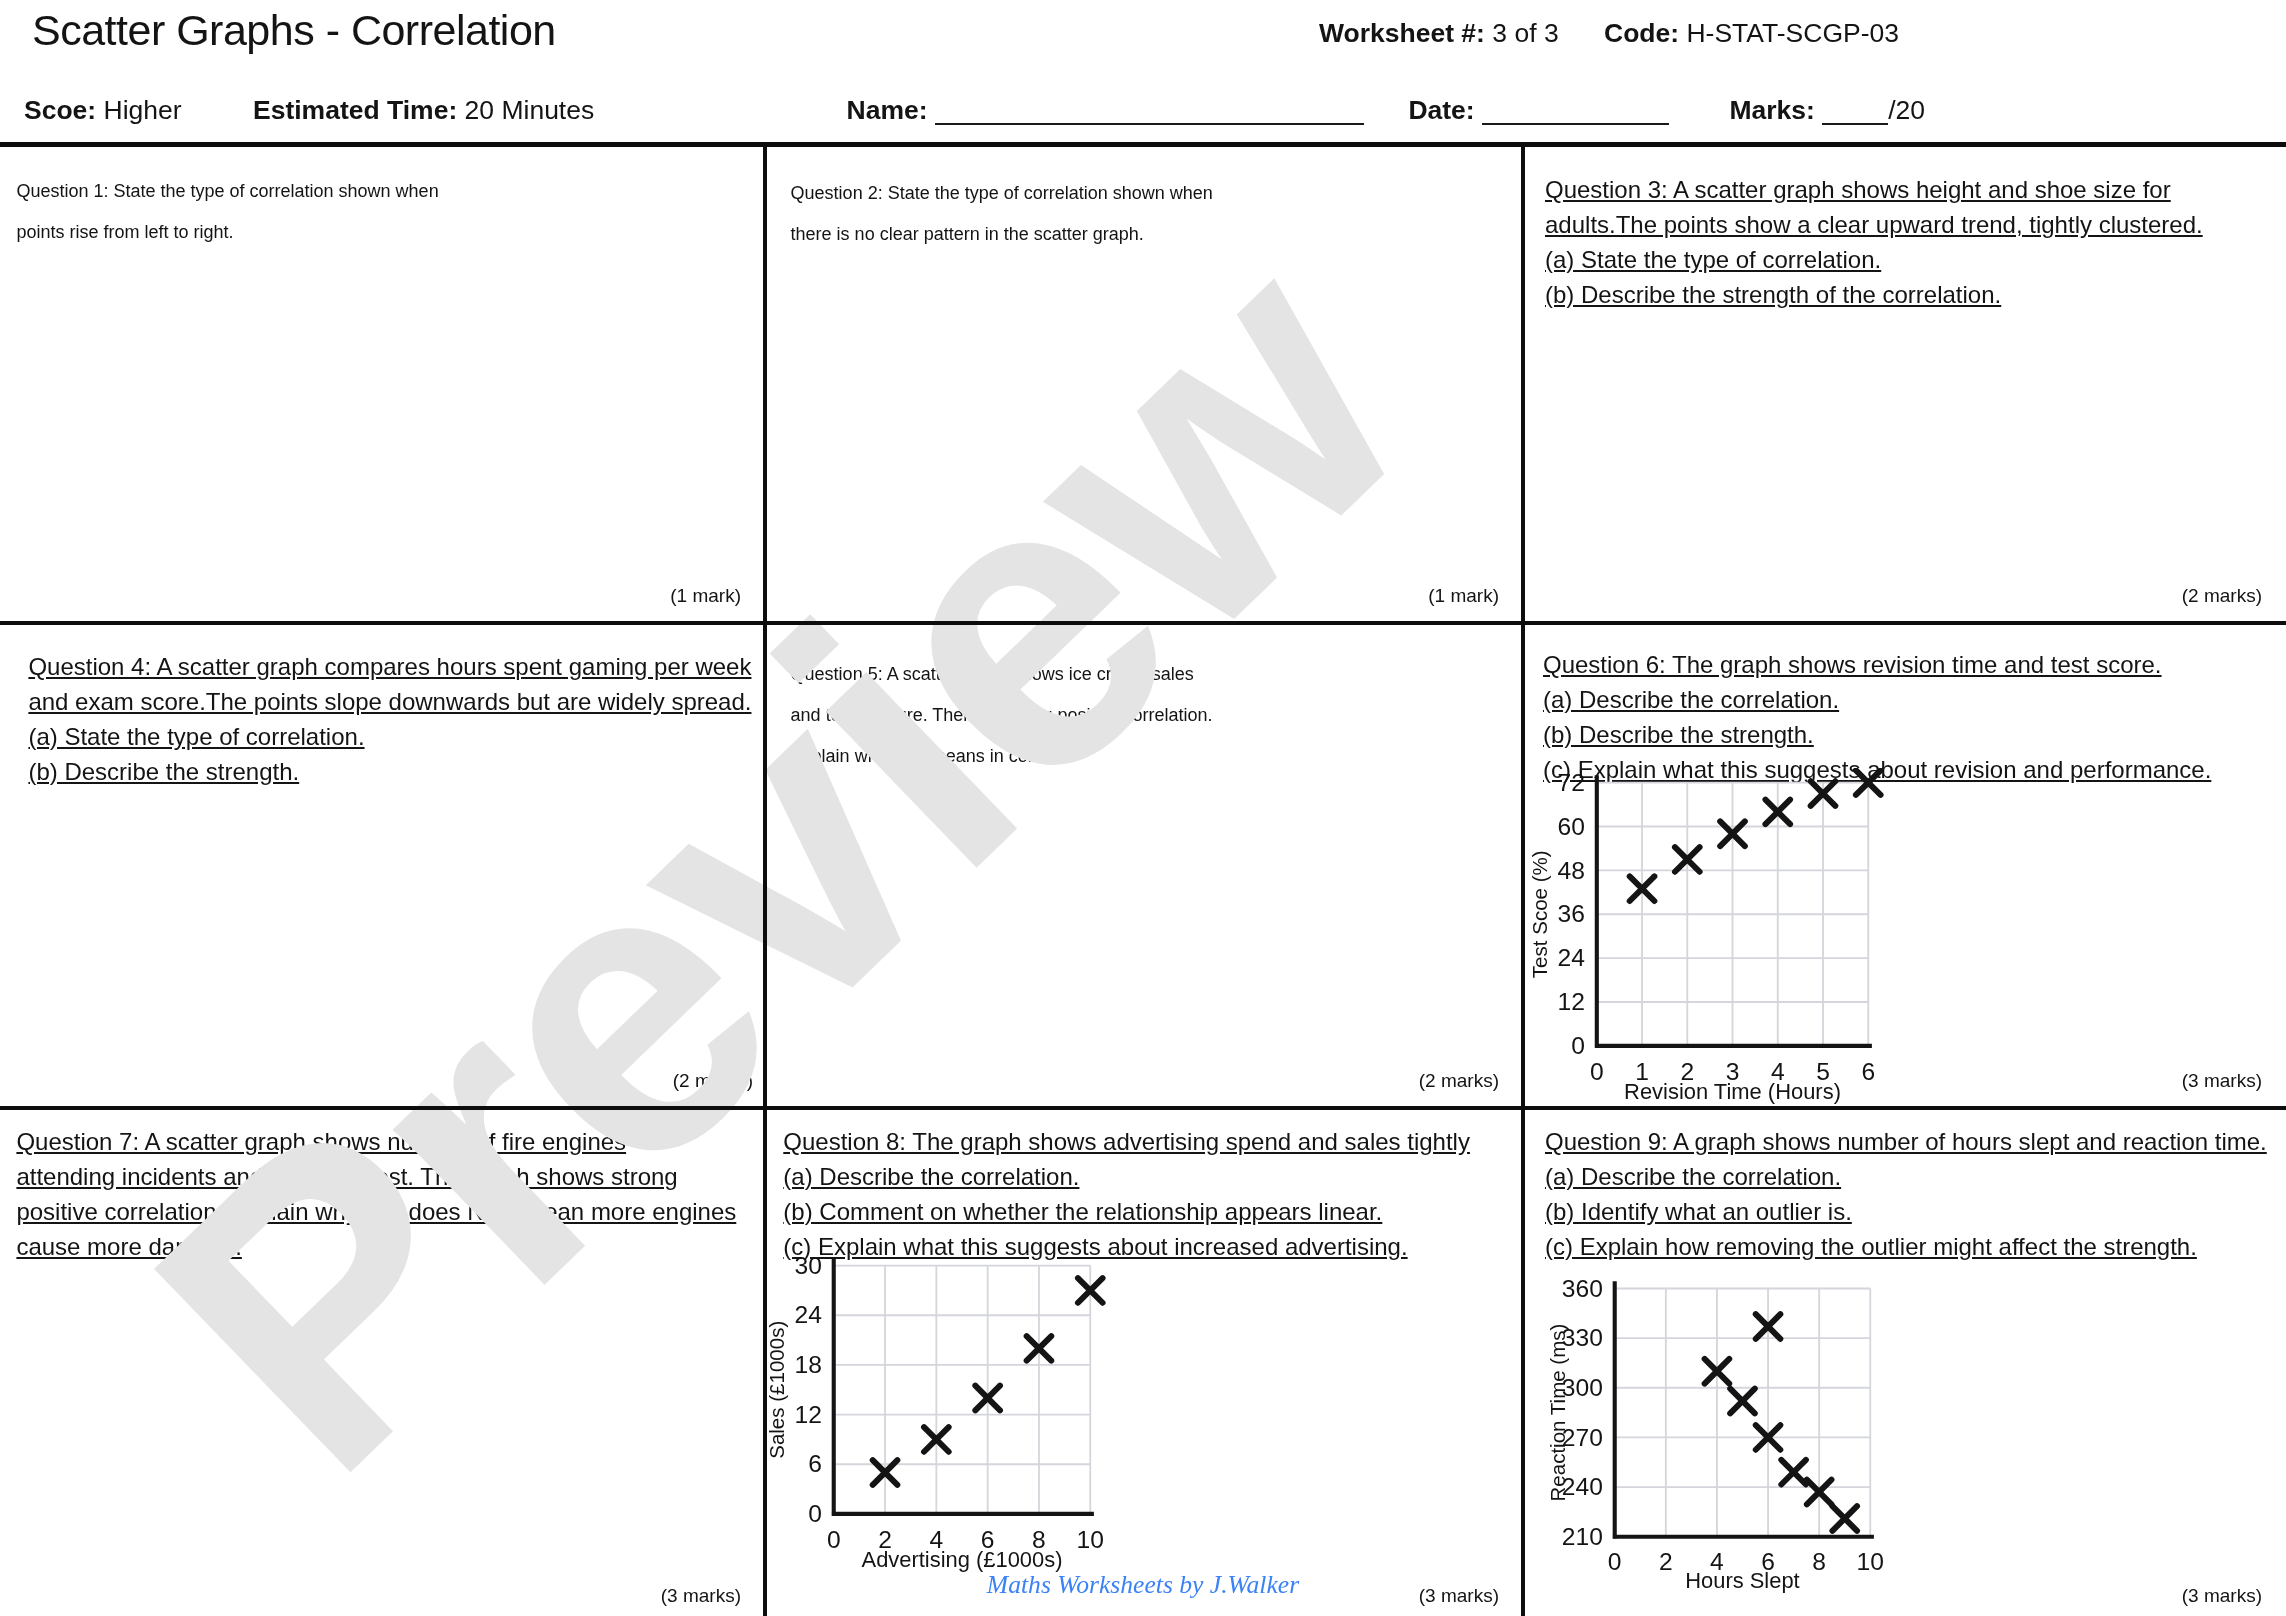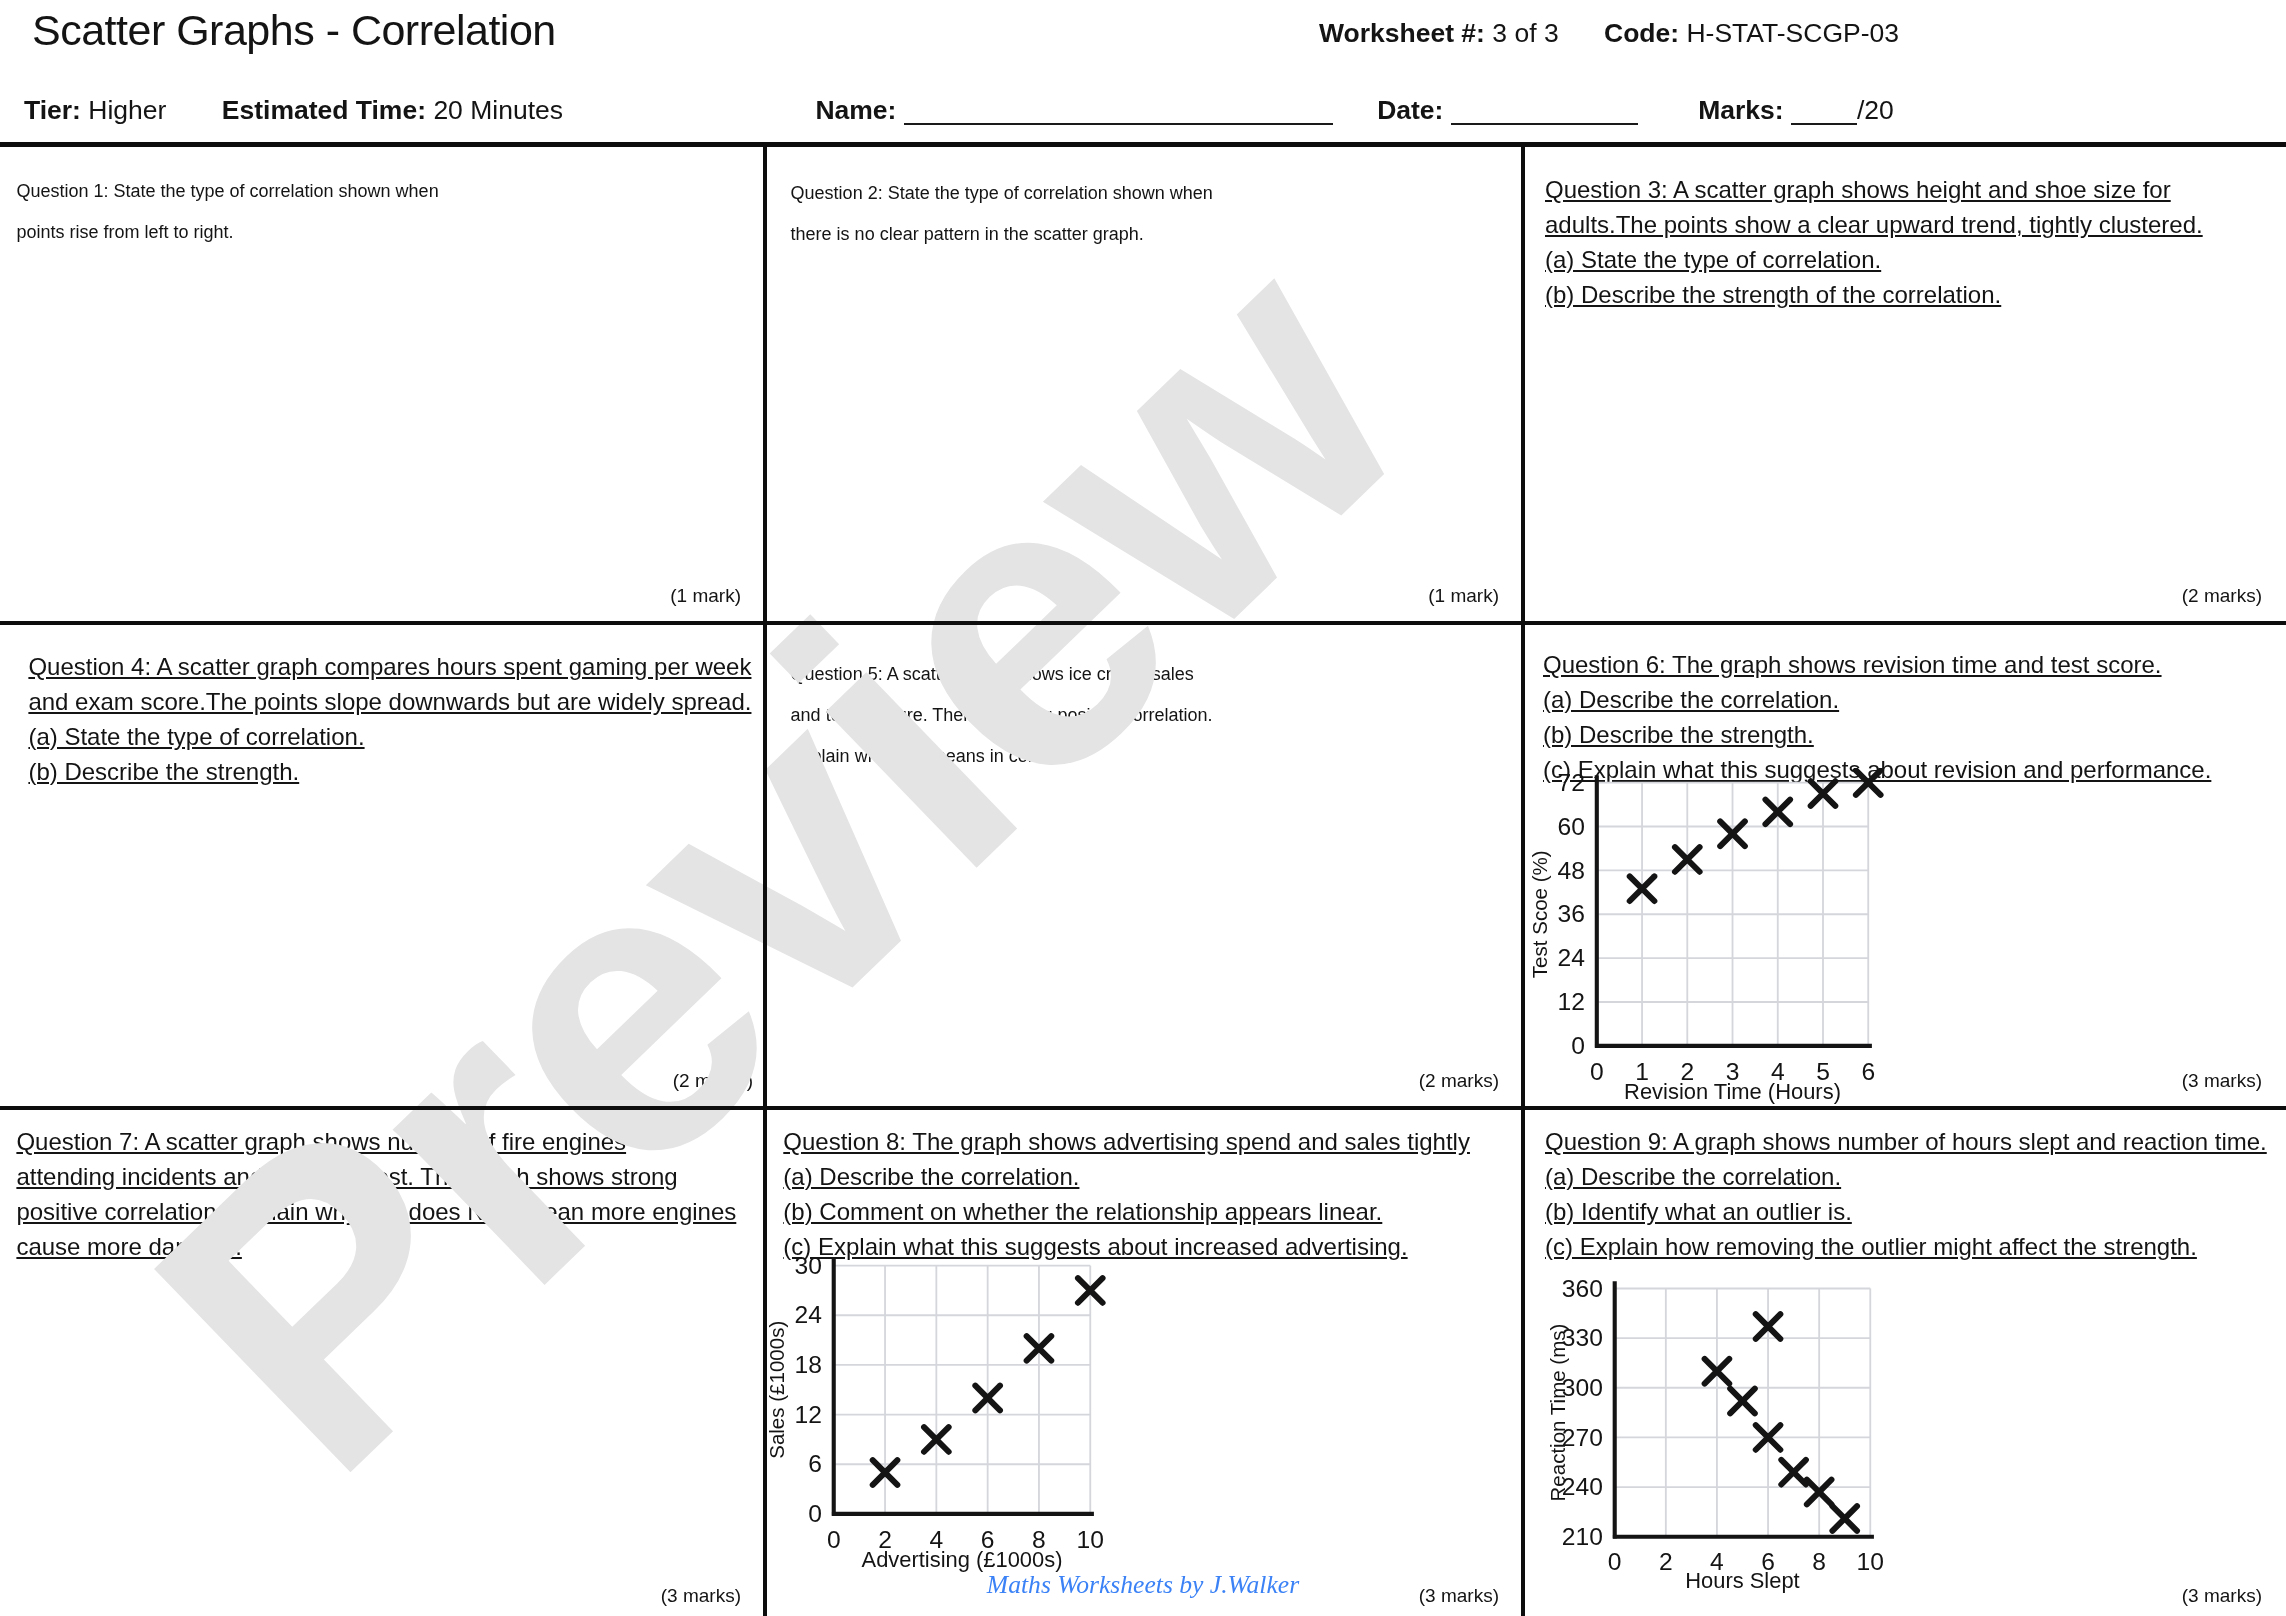--- a/index.html
+++ b/index.html
@@ -55,23 +55,23 @@
 
   <header>
     <h1 class="page-title">Scatter Graphs - Correlation</h1>
     <div class="hdr-right">
       <span class="b">Worksheet #:</span>
       <span>3 of 3</span>
       <span class="b gap">Code:</span>
       <span>H-STAT-SCGP-03</span>
     </div>
     <div class="meta-row">
-      <span class="b">Tier:</span>
+      <span class="b">Scoe:</span>
       <span>Higher</span>
-      <span class="b" style="margin-left:48px">Estimated Time:</span>
+      <span class="b" style="margin-left:64px">Estimated Time:</span>
       <span>20 Minutes</span>
       <span class="b" style="margin-left:245px">Name:</span>
       <span class="blank" style="width:429px"></span>
       <span class="b" style="margin-left:37px">Date:</span>
       <span class="blank" style="width:187px"></span>
       <span class="b" style="margin-left:53px">Marks:</span>
       <span class="blank" style="width:66px"></span><span>/20</span>
     </div>
     <div class="hdr-sep"></div>
   </header>

